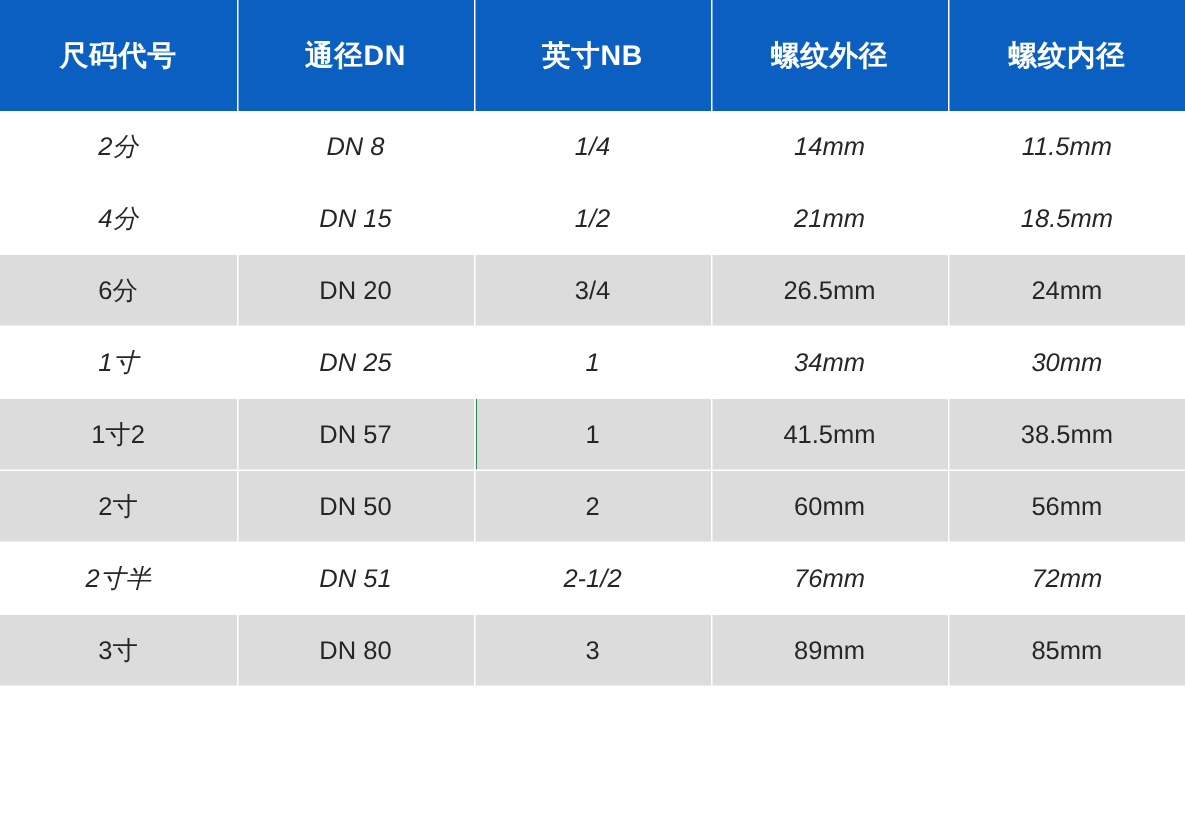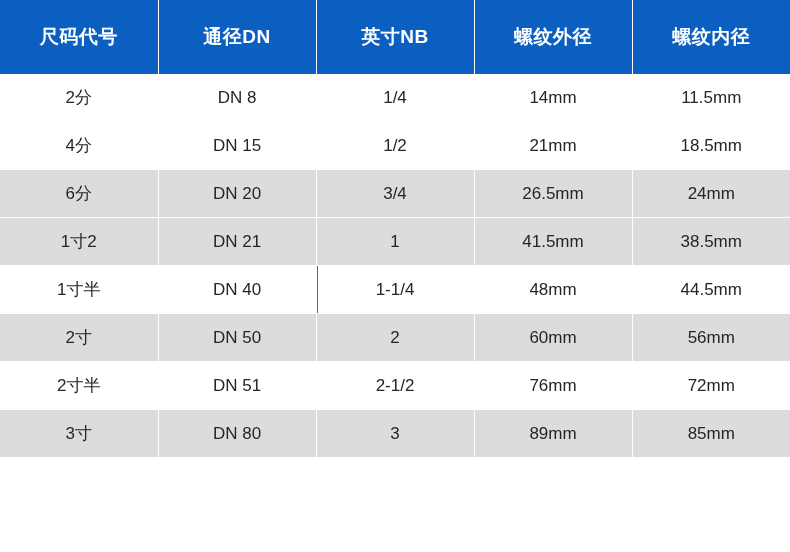--- a/index.html
+++ b/index.html
@@ -49,21 +49,21 @@
     text-align: center;
     vertical-align: middle;
     font-size: 17px;
     color: #262626;
     border-right: 1px solid #ffffff;
     border-bottom: 1px solid #ffffff;
     white-space: nowrap;
   }
   tbody td:last-child { border-right: none; }
 
-  tbody tr.odd td  { background: #ffffff; }
+  tbody tr.odd td  { background: #ffffff; font-style: italic; }
   tbody tr.even td { background: #dcdcdc; }
 
   
   tbody tr:nth-child(9) td:first-child { box-shadow: inset 2px 0 0 #2e8b57, inset 0 2px 0 #2e8b57; }
   tbody tr:nth-child(5) td:nth-child(3) { box-shadow: inset 1px 0 0 #2e8b57; }
 </style>
 </head>
 <body>
 
 <div class="table-wrap">
@@ -99,33 +99,33 @@
         <td>21mm</td>
         <td>18.5mm</td>
       </tr>
       <tr class="even">
         <td>6分</td>
         <td>DN 20</td>
         <td>3/4</td>
         <td>26.5mm</td>
         <td>24mm</td>
       </tr>
+      <tr class="odd">
+        <td>1寸</td>
+        <td>DN 25</td>
+        <td>1</td>
+        <td>34mm</td>
+        <td>30mm</td>
+      </tr>
       <tr class="even">
         <td>1寸2</td>
-        <td>DN 21</td>
+        <td>DN 57</td>
         <td>1</td>
         <td>41.5mm</td>
         <td>38.5mm</td>
-      </tr>
-      <tr class="odd">
-        <td>1寸半</td>
-        <td>DN 40</td>
-        <td>1-1/4</td>
-        <td>48mm</td>
-        <td>44.5mm</td>
       </tr>
       <tr class="even">
         <td>2寸</td>
         <td>DN 50</td>
         <td>2</td>
         <td>60mm</td>
         <td>56mm</td>
       </tr>
       <tr class="odd">
         <td>2寸半</td>

